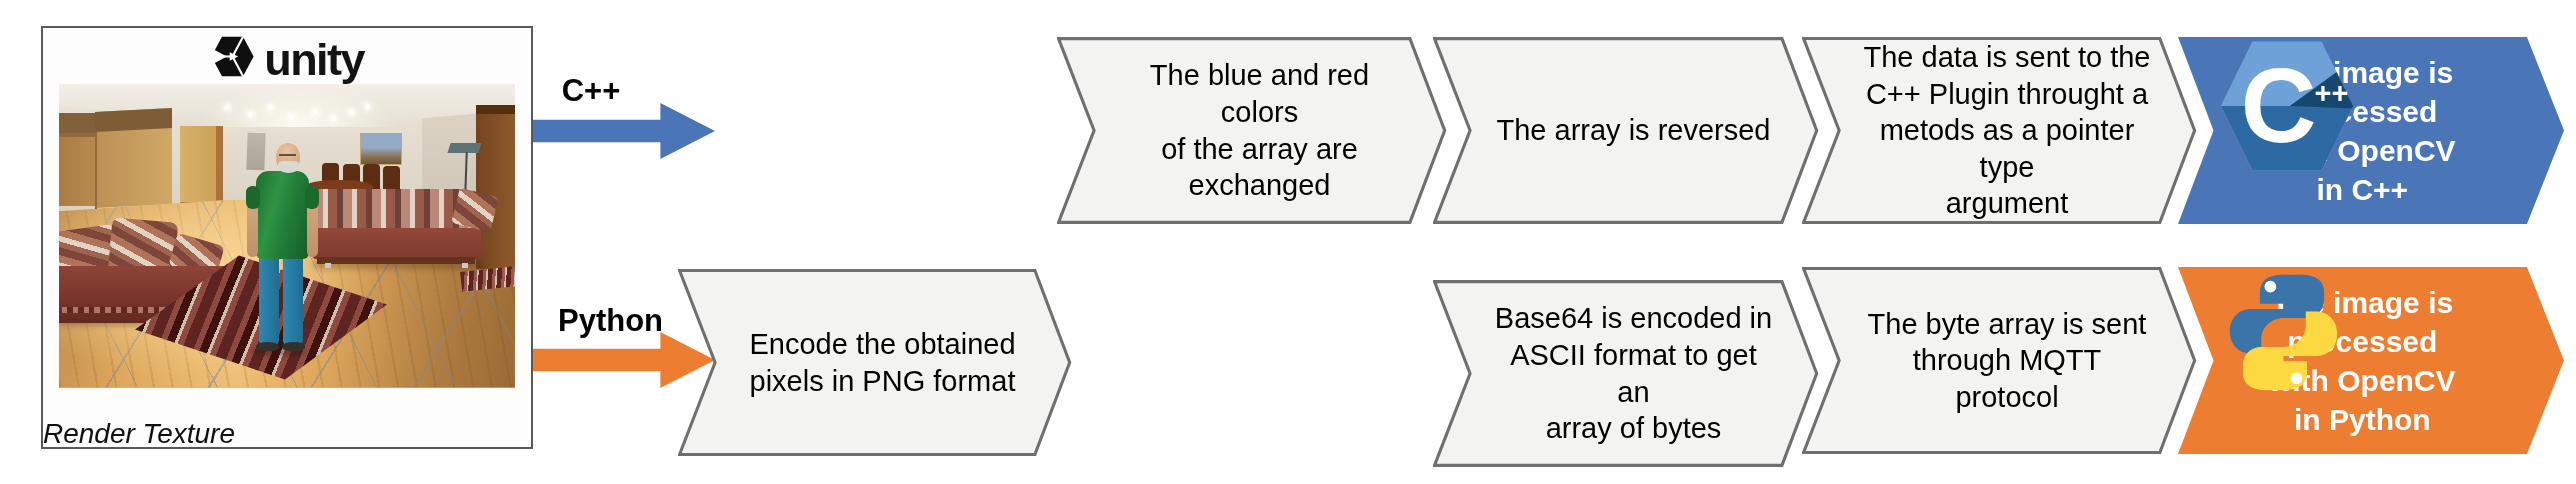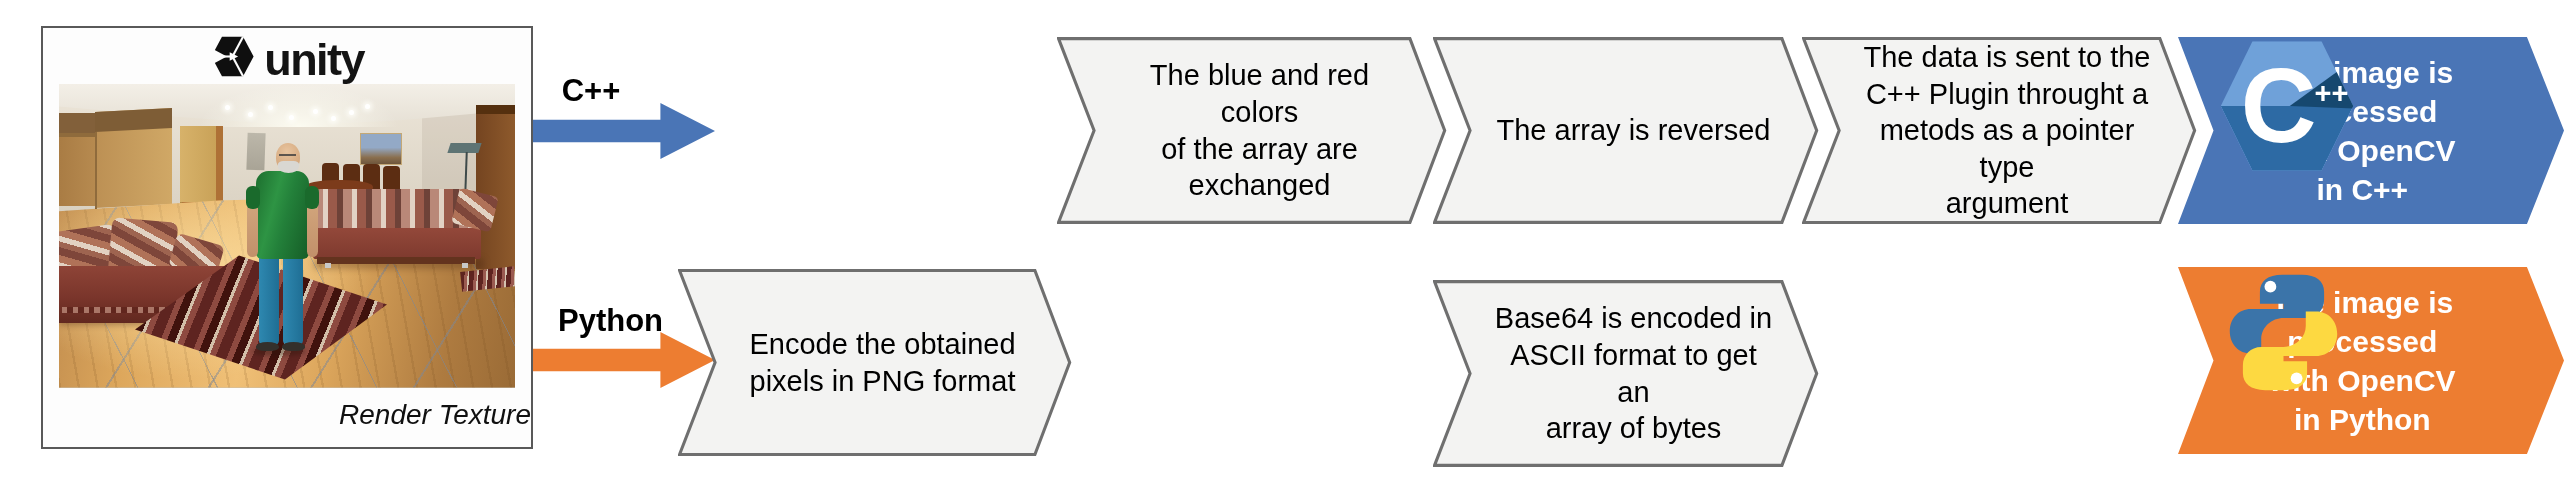--- a/index.html
+++ b/index.html
@@ -6,21 +6,21 @@
   html,body { background:#ffffff; font-family:"Liberation Sans", sans-serif; }
   .canvas { position:relative; width:2576px; height:485px; background:#fff; overflow:hidden; }
   .abs { position:absolute; }
 
   
   .panel { left:41px; top:25.5px; width:492px; height:423px; border:2.3px solid #595959; background:#FDFDFD; }
   .logo-row { left:0; top:6.2px; width:100%; height:49px; display:flex; align-items:center; justify-content:center; gap:9.3px; }
   .unity-word { font-size:45px; font-weight:bold; color:#141414; letter-spacing:-1.5px; margin-top:4.6px; }
   .scene { left:16px; top:56px; width:456px; height:304px; overflow:hidden; background:#D8D0C2; }
   .scene > div { position:absolute; }
-  .caption { left:0; top:371px; width:100%; text-align:right; font-style:italic; font-size:28px; color:#101010; }
+  .caption { left:0; top:390px; width:100%; text-align:left; font-style:italic; font-size:28px; color:#101010; }
 
   
   .row-label { font-weight:bold; font-size:31px; color:#000; text-align:center; }
   .arrow { width:182px; height:56px; clip-path:polygon(0 30%,70% 30%,70% 0,100% 50%,70% 100%,70% 70%,0 70%); }
   .arrow.blue { background:#4A75B6; }
   .arrow.orange { background:#ED7D31; }
   .step { height:187px; }
   .step svg { position:absolute; left:0; top:0; }
   .step-text { position:absolute; left:58px; right:43px; top:0; bottom:0; display:flex; align-items:center; justify-content:center;
                text-align:center; font-size:29px; line-height:1.26; color:#000; white-space:pre-line; }
@@ -215,20 +215,27 @@
 pixels in PNG format</div>
   </div>
   <div class="abs step" style="left:1433px;top:280px;width:386px;">
     <svg width="386" height="187" viewBox="0 0 500 242">
         <polygon points="2,2 452,2 497,121 452,240 2,240 48,121" fill="#F3F3F2" stroke="#6F6F6F" stroke-width="4"></polygon>
       </svg>
     <div class="step-text">Base64 is encoded in
 ASCII format to get an
 array of bytes</div>
   </div>
+  <div class="abs step" style="left:1802px;top:267px;width:395px;">
+    <svg width="395" height="187" viewBox="0 0 511 242">
+        <polygon points="2,2 463,2 508,121 463,240 2,240 48,121" fill="#F3F3F2" stroke="#6F6F6F" stroke-width="4"></polygon>
+      </svg>
+    <div class="step-text">The byte array is sent
+through MQTT protocol</div>
+  </div>
 
   <div class="abs step" style="left:2178px;top:267px;width:386px;">
     <svg width="386" height="187" viewBox="0 0 500 242">
         <polygon points="0,0 452,0 500,121 452,242 0,242 46,121" fill="#ED7D31"></polygon>
       </svg>
     <div class="result-body">
       <div class="result-text">The image is
 processed
 with OpenCV
 in Python</div>

